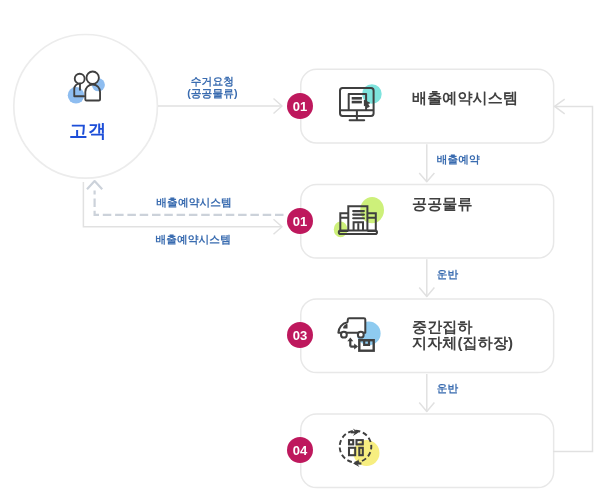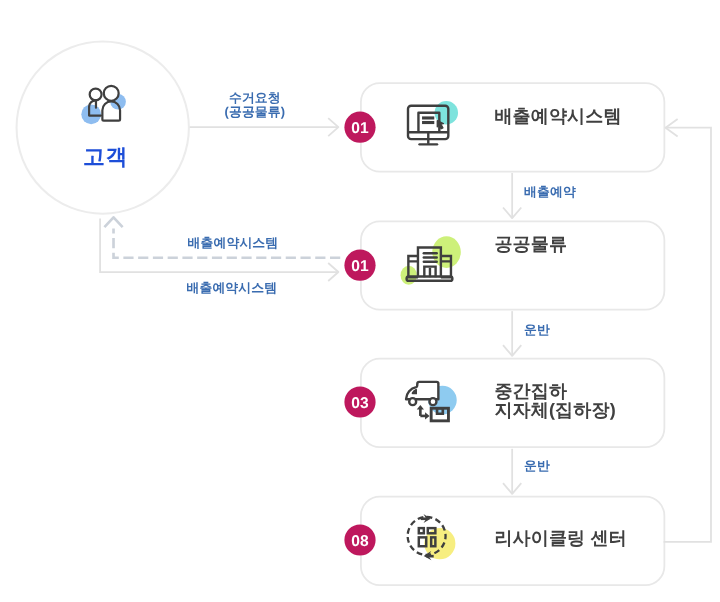--- a/index.html
+++ b/index.html
@@ -104,21 +104,21 @@
   <div class="customer-label">고객</div>
 
   <div class="card" style="top:69px"></div>
   <div class="card" style="top:184px"></div>
   <div class="card" style="top:298px"></div>
   <div class="card" style="top:413px"></div>
 
   <div class="badge" style="top:93px">01</div>
   <div class="badge" style="top:208px">01</div>
   <div class="badge" style="top:322px">03</div>
-  <div class="badge" style="top:437px">08</div>
+  <div class="badge" style="top:437px">04</div>
 
   <div class="card-icon" style="top:81px">
     <svg viewBox="0 0 50 50" width="50" height="50">
       <circle cx="39.9" cy="13" r="9.8" fill="#7ee3dd"></circle>
       <g fill="none" stroke="#3f3f3f" stroke-width="2" stroke-linejoin="round" stroke-linecap="butt">
         <rect x="8" y="7.1" width="33.6" height="27.8" rx="2.6"></rect>
         <path d="M8 29.2 H41.6"></path>
         <path d="M24.9 29.2 V38.9"></path>
         <path d="M17.6 39.3 H32.2" stroke-linecap="round"></path>
         <path d="M16.7 29.2 V13 H34.1 V29.2"></path>
@@ -207,23 +207,20 @@
   <div class="card-text" style="top:90px">
     <div>배출예약시스템</div>
   </div>
   <div class="card-text" style="top:196px">
     <div>공공물류</div>
   </div>
   <div class="card-text" style="top:319px">
     <div>중간집하</div>
     <div>지자체(집하장)</div>
   </div>
-  <div class="card-text" style="top:441px">
-    <div>리사이클링 센터</div>
-  </div>
 
   <div class="conn-label" style="left:212.4px;top:75.3px">수거요청</div>
   <div class="conn-label" style="left:212.4px;top:87.3px">(공공물류)</div>
   <div class="conn-label" style="left:194.1px;top:196.2px">배출예약시스템</div>
   <div class="conn-label" style="left:193.2px;top:232.6px">배출예약시스템</div>
   <div class="conn-label" style="left:458.3px;top:153.4px">배출예약</div>
   <div class="conn-label" style="left:447.5px;top:267.5px">운반</div>
   <div class="conn-label" style="left:447.5px;top:382px">운반</div>
 
 </div>

